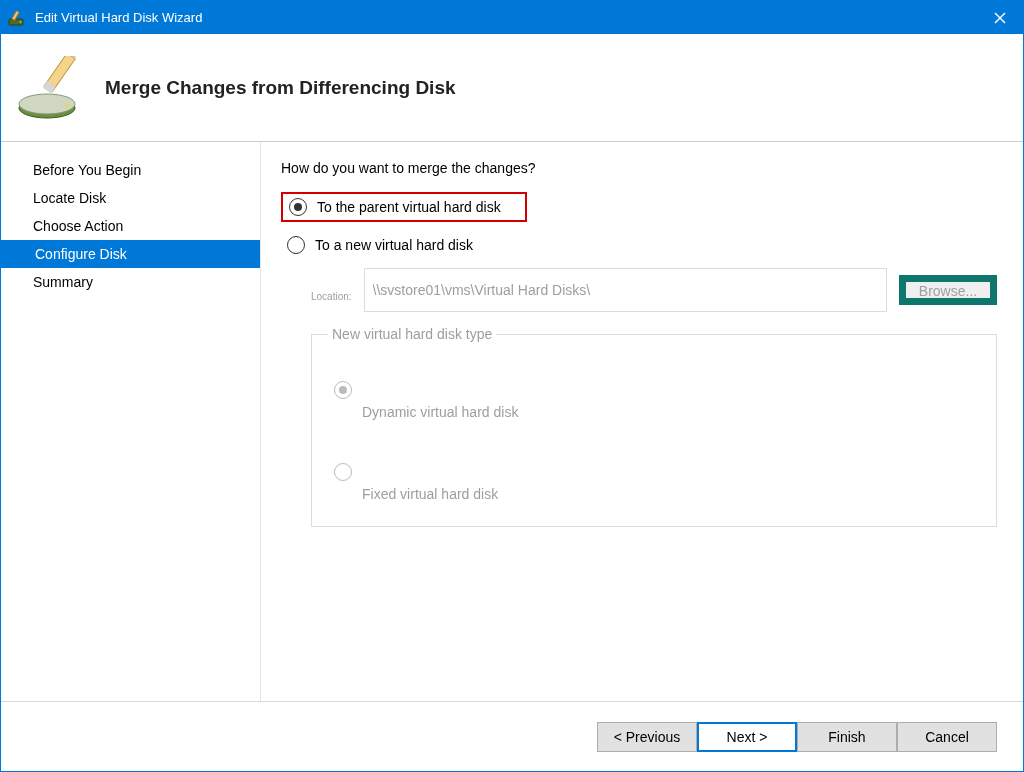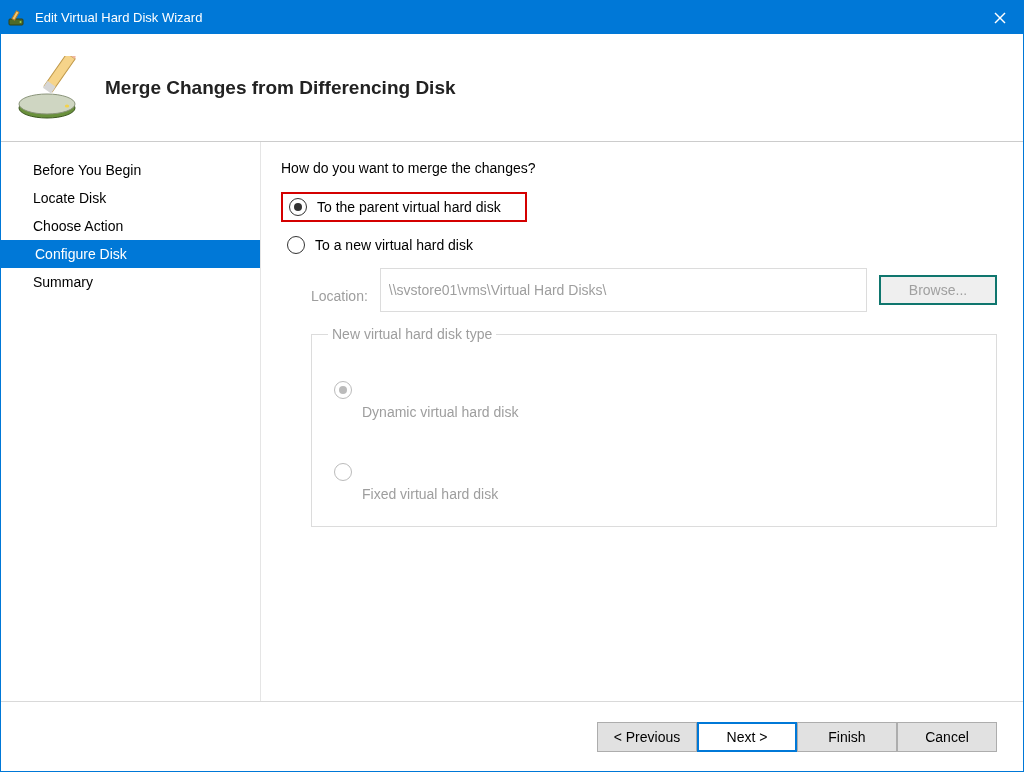--- a/index.html
+++ b/index.html
@@ -121,35 +121,35 @@
     display: flex;
     flex-direction: column;
     gap: 14px;
     margin-top: 6px;
   }
   .loc-row {
     display: flex;
     align-items: center;
     gap: 12px;
   }
-  .loc-row label { color: #9e9e9e; font-size: 14px; margin-top: 12px; }
+  .loc-row label { color: #9e9e9e; font-size: 10px; margin-top: 12px; }
   .loc-row input[type=text] {
     flex: 1;
     height: 44px;
     border: 1px solid #dcdcdc;
     background: #fff;
     color: #9e9e9e;
     padding: 0 8px;
     font-family: inherit;
     font-size: 14px;
   }
   .browse-btn {
-    width: 118px; height: 30px;
+    width: 98px; height: 30px;
     background: #efefef;
-    border: 2px solid #0f766e;
+    border: 7px solid #0f766e;
     color: #a0a0a0;
     font-family: inherit;
     font-size: 14px;
   }
   fieldset.disk-type {
     border: 1px solid #dcdcdc;
     padding: 14px 16px 20px 16px;
     margin: 0;
   }
   fieldset.disk-type legend {

